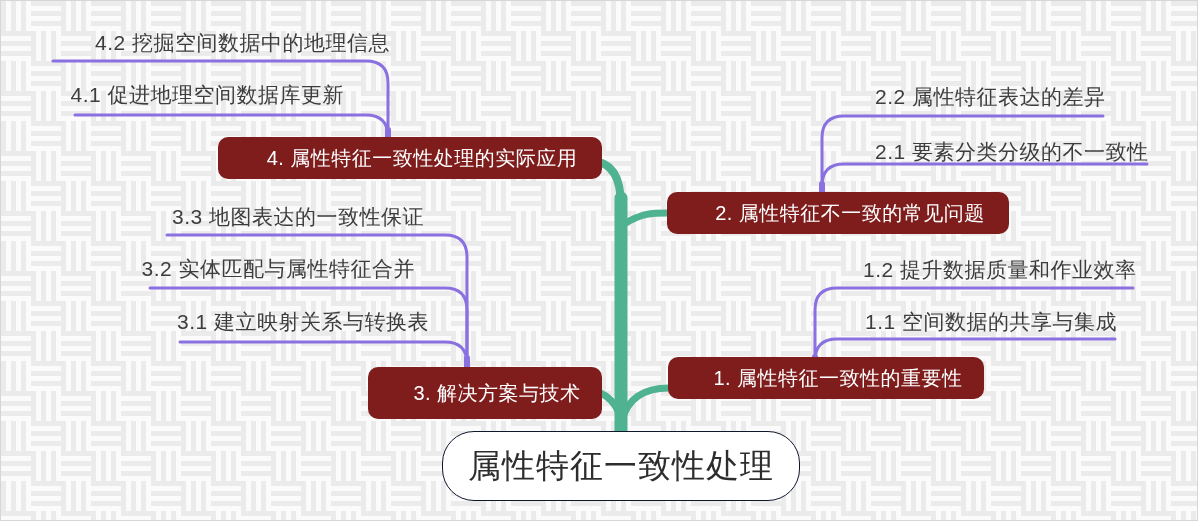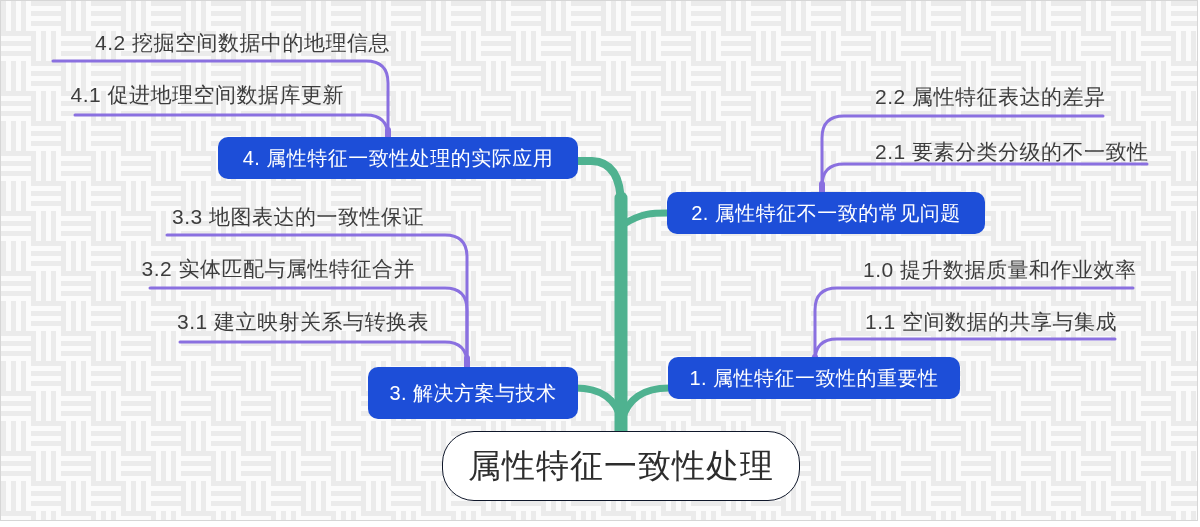--- a/index.html
+++ b/index.html
@@ -28,22 +28,22 @@
     -webkit-mask:repeating-conic-gradient(#000 0% 25%,transparent 0% 50%);
     -webkit-mask-size:60px 60px;
     -webkit-mask-position:30px 0;
     mask:repeating-conic-gradient(#000 0% 25%,transparent 0% 50%);
     mask-size:60px 60px;
     mask-position:30px 0;
   }
   svg.connectors{position:absolute;left:0;top:0;pointer-events:none;}
   .branch{
     position:absolute;display:flex;align-items:center;justify-content:center;
-    background:#1d4ed8;color:#ffffff;border-radius:10px;
-    font-size:20px;letter-spacing:0.5px;white-space:nowrap;cursor:pointer;
+    background:#7f1d1d;color:#ffffff;border-radius:10px;
+    font-size:20px;letter-spacing:0.5px;white-space:nowrap;cursor:pointer;padding-left:24px;
   }
   .branch.b1{left:668px;top:357px;width:292px;height:42px;}
   .branch.b2{left:667px;top:192px;width:318px;height:42px;}
   .branch.b3{left:368px;top:367px;width:210px;height:52px;}
   .branch.b4{left:218px;top:137px;width:360px;height:42px;}
   .root{
     position:absolute;left:442px;top:431px;width:358px;height:70px;
     display:flex;align-items:center;justify-content:center;
     background:#ffffff;border:1px solid #0f172a;border-radius:32px;
     box-sizing:border-box;color:#2d2d2d;font-size:33px;letter-spacing:1px;
@@ -99,21 +99,21 @@
     </g>
   </svg>
 
   <div class="sub s42">4.2 挖掘空间数据中的地理信息</div>
   <div class="sub s41">4.1 促进地理空间数据库更新</div>
   <div class="sub s33">3.3 地图表达的一致性保证</div>
   <div class="sub s32">3.2 实体匹配与属性特征合并</div>
   <div class="sub s31">3.1 建立映射关系与转换表</div>
   <div class="sub s22">2.2 属性特征表达的差异</div>
   <div class="sub s21">2.1 要素分类分级的不一致性</div>
-  <div class="sub s12">1.0 提升数据质量和作业效率</div>
+  <div class="sub s12">1.2 提升数据质量和作业效率</div>
   <div class="sub s11">1.1 空间数据的共享与集成</div>
 
   <div class="branch b4">4. 属性特征一致性处理的实际应用</div>
   <div class="branch b2">2. 属性特征不一致的常见问题</div>
   <div class="branch b3">3. 解决方案与技术</div>
   <div class="branch b1">1. 属性特征一致性的重要性</div>
 
   <div class="root">属性特征一致性处理</div>
 </div>
 

